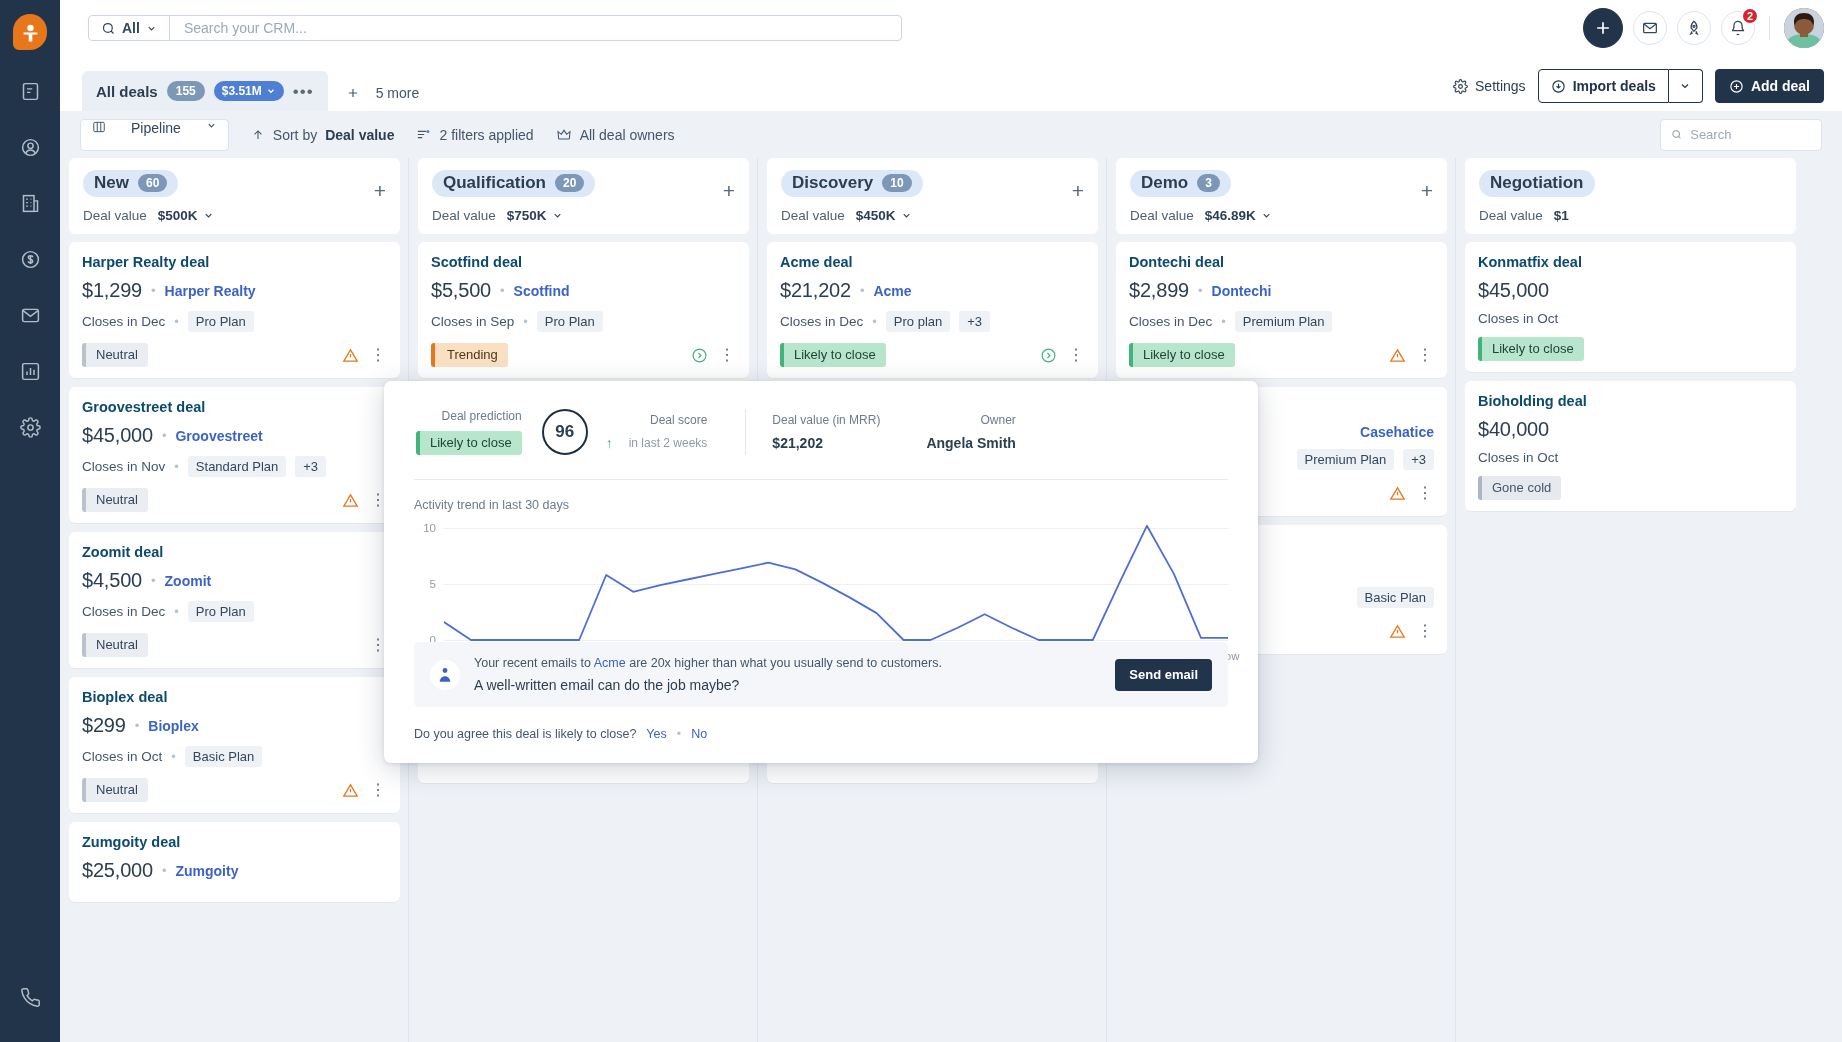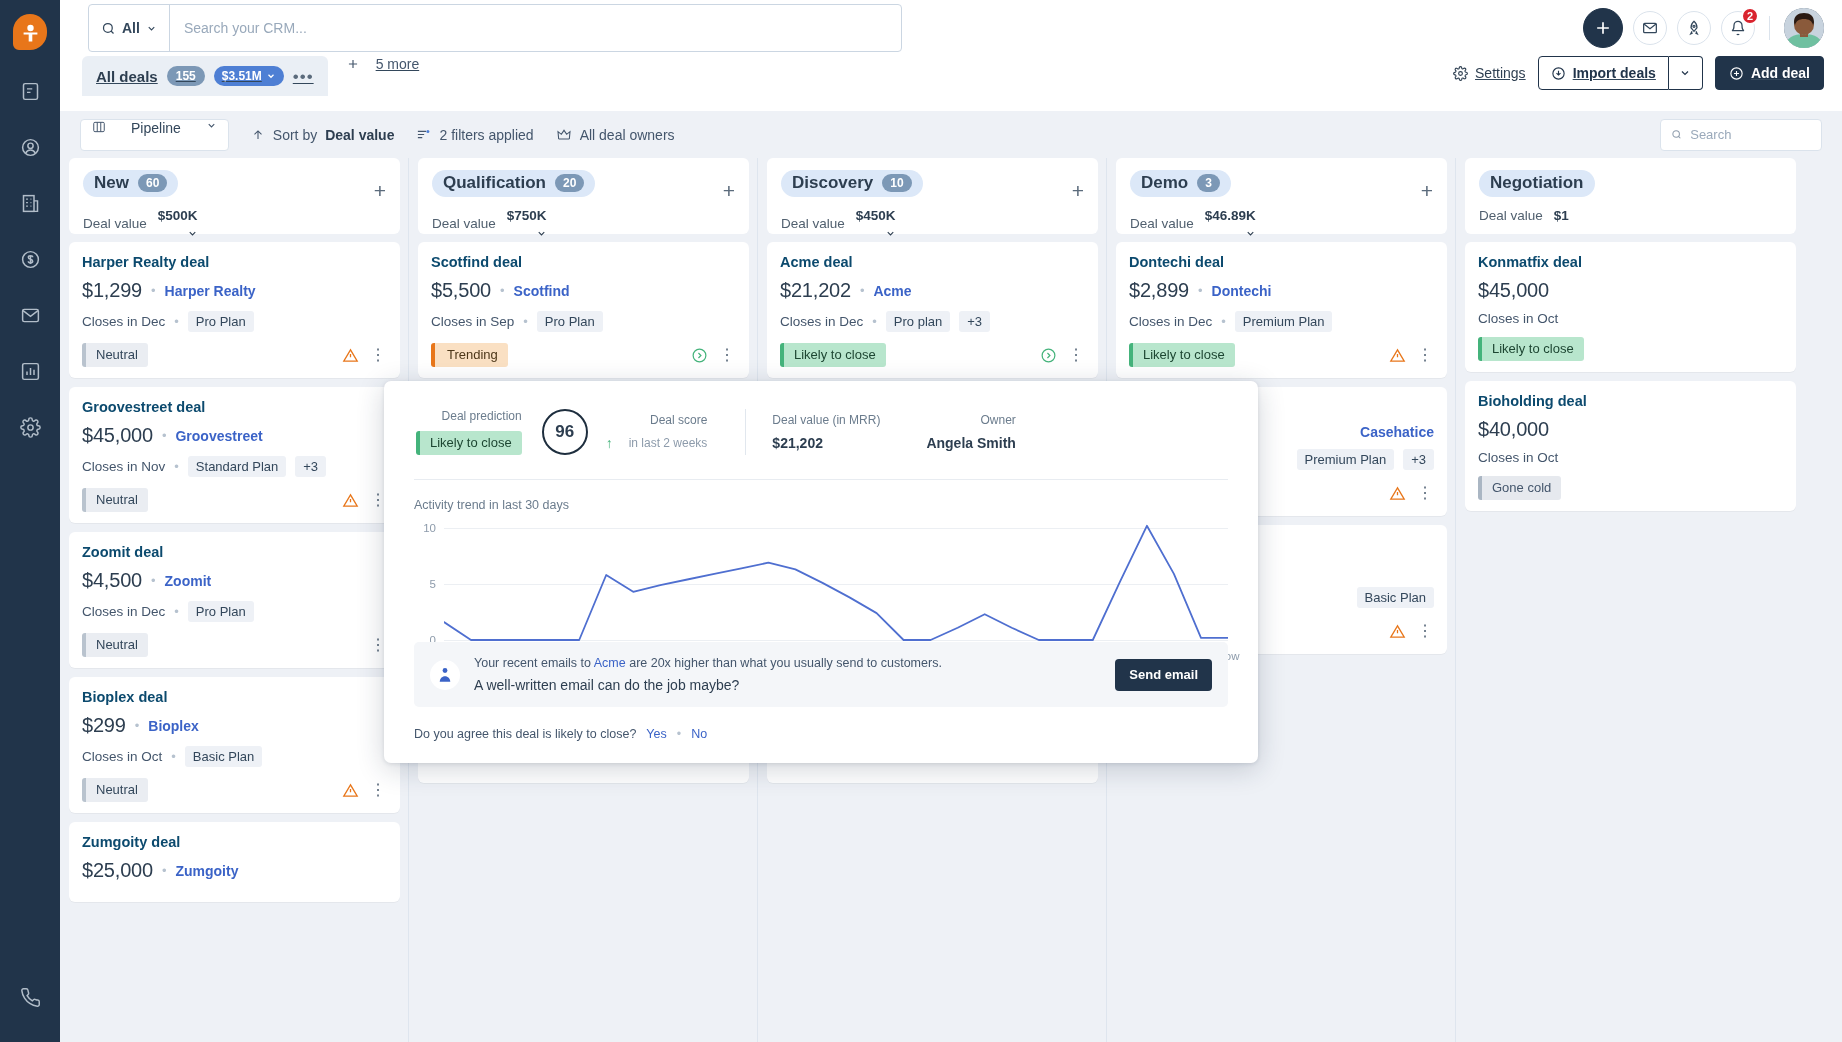--- a/index.html
+++ b/index.html
@@ -32,21 +32,21 @@
   #rail .spacer { flex:1; }
   #rail .rail-bottom { margin-bottom:30px; }
 
   
   #topbar {
     position:absolute; left:60px; top:0; width:1782px; height:56px;
     background:#fff; display:flex; align-items:center;
   }
   #searchwrap {
     margin-left:28px; display:flex; align-items:center;
-    width:814px; height:48px;
+    width:814px; height:26px;
     border:1px solid #cbd6e2; border-radius:4px; background:#fff;
   }
   #scope {
     display:flex; align-items:center; gap:6px;
     padding:0 12px; height:100%;
     border-right:1px solid #cbd6e2; color:#33475b; font-size:14px;
     cursor:pointer; white-space:nowrap;
   }
   #scope .lbl { font-weight:700; font-size:14px; }
   #searchinput {
@@ -76,21 +76,21 @@
   }
   .vline { width:1px; height:24px; background:#dbe3ec; margin:0 4px; }
   #avatar {
     width:40px; height:40px; border-radius:50%; overflow:hidden;
     background:#5c6b7a; cursor:pointer;
   }
 
   
   #viewbar {
     position:absolute; left:60px; top:56px; width:1782px; height:55px;
-    background:#fff; display:flex; align-items:flex-start;text-decoration:underline;
+    background:#fff; display:flex; align-items:flex-end;
   }
   #viewtab {
     margin-left:22px; height:40px; border-radius:6px 6px 0 0;
     background:#eaeff5; display:flex; align-items:center; gap:9px;
     padding:0 14px; cursor:pointer;
   }
   #viewtab .name { font-size:15px; font-weight:700; color:#2d3e50; }
   .pill-count {
     background:#7c98b6; color:#fff; font-size:12px; font-weight:700;
     border-radius:11px; padding:3px 9px;
@@ -185,21 +185,21 @@
     border-radius:10px; padding:2px 8px;
   }
   .colhead .plus {
     position:absolute; right:14px; top:22px;
     font-size:21px; color:#5b6b7c; cursor:pointer; line-height:1;
   }
   .dvrow { display:flex; align-items:center; gap:11px; margin-top:11px; }
   .dvrow .dv-lbl { font-size:13.5px; color:#51606f; }
   .dvrow .dv-val {
     font-size:13.5px; font-weight:700; color:#2d3e50;
-    display:flex; align-items:flex-end; gap:5px; cursor:pointer;flex-direction:column;
+    display:flex; align-items:center; gap:5px; cursor:pointer;
   }
 
   .card {
     background:#fff; border-radius:6px; padding:12px 13px 11px 13px;
     margin-bottom:9px; position:relative;
     box-shadow:0 1px 0 rgba(0,0,0,.04);
   }
   .card .dname {
     color:#0c4a6e; font-size:14.5px; font-weight:700; cursor:pointer;
     margin-bottom:9px; white-space:nowrap; overflow:hidden;

